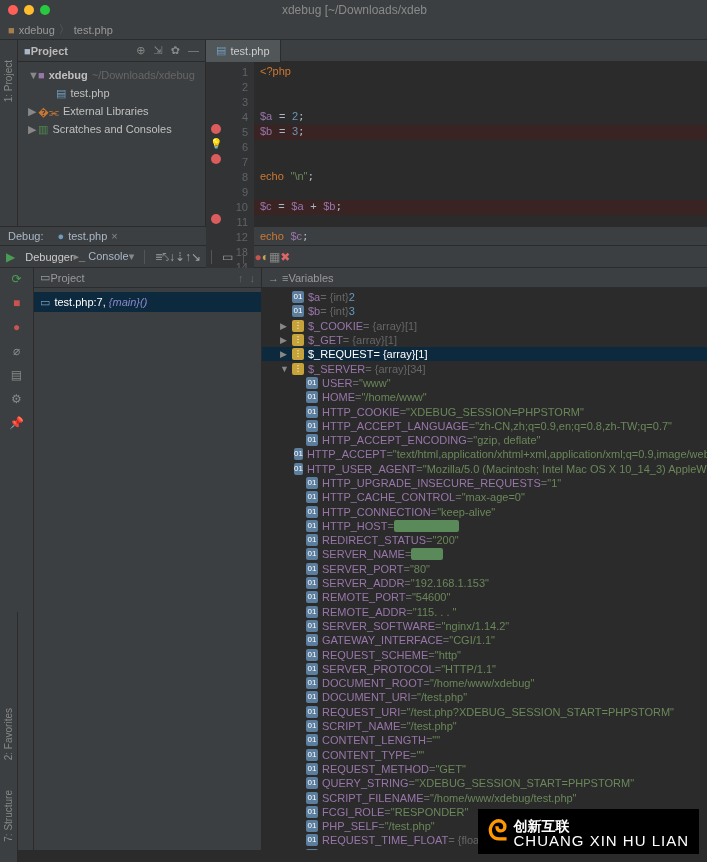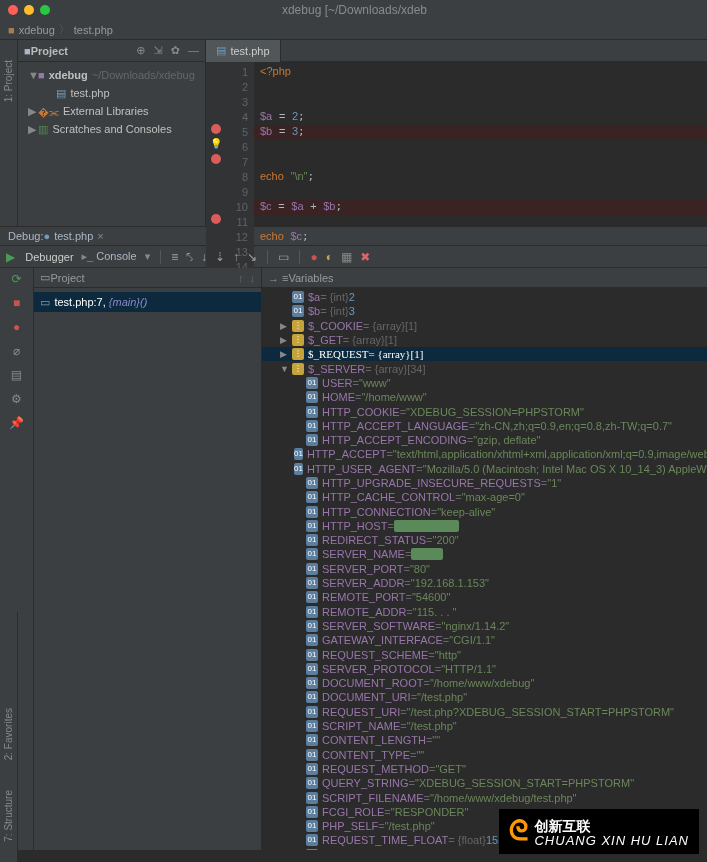--- a/index.html
+++ b/index.html
@@ -34,25 +34,25 @@
 .gutter { width: 26px; background: #313335; text-align: right; padding: 3px 6px 0 0; color: #606366; line-height: 15px; }
 .gline { height:15px; }
 .code-area { flex:1; padding-top:3px; }
 .cline { height:15px; padding-left:6px; white-space:pre; font-family: Menlo, Consolas, monospace; }
 .cline.hl { background:#214283; }
 .cline.bpline { background:#3a2323; }
 .kw { color:#cc7832; } .var { color:#9876aa; } .num{color:#6897bb;} .str{color:#6a8759;} .op{color:#a9b7c6;}
 .bp { width:10px;height:10px;border-radius:50%;background:#db5c5c;display:inline-block;margin:2px 0 0 5px;}
 .bulb { color:#ffcc00; font-size:10px;}
 .debug-head { height: 20px; background: #3c3f41; display: flex; align-items: center; padding: 0 8px; border-top:1px solid #2b2b2b; border-bottom:1px solid #2b2b2b;}
-.debug-head .lbl{ text-align:right;}
+.debug-head .lbl{ margin-right:14px;text-align:right;}
 .debug-tab { display:flex;align-items:center; gap:4px;}
 .debug-tab .close{color:#888;}
 .debug-toolbar { height: 22px; background:#3c3f41; display:flex; align-items:center; padding:0 6px; gap:10px; border-bottom:1px solid #2b2b2b;}
-.debug-toolbar .seg{ display:flex; gap:8px; align-items:center;}
+.debug-toolbar .seg{ display:flex; align-items:center;}
 .sep { width:1px; height:14px; background:#555;}
 .tb-icon { color:#a0a0a0; font-size:12px;}
 .play{color:#499c54;}
 .debug-body { display:flex; height: 582px;}
 .debug-left { width:34px; background:#3c3f41; display:flex; flex-direction:column; align-items:center; padding-top:4px; gap:10px; border-right:1px solid #2b2b2b;}
 .dl-icon{ width:14px;height:14px; font-size:12px; color:#888; text-align:center;}
 .frames-panel { width:228px; background:#3c3f41; border-right:1px solid #2b2b2b; display:flex; flex-direction:column;}
 .panel-head{ height:20px; display:flex; align-items:center; padding:0 6px; color:#999; border-bottom:1px solid #2b2b2b;}
 .panel-head .spacer{flex:1;}
 .frame-row{ height:20px; background:#0d293e; display:flex; align-items:center; padding:0 6px; margin-top:4px;}
@@ -60,25 +60,25 @@
 .vars-panel { flex:1; background:#2b2b2b; overflow:hidden;}
 .vars-panel .panel-head{background:#3c3f41;}
 .var-list{ padding:2px 0;}
 .vrow{ height:14.3px; display:flex; align-items:center; padding-left:6px; white-space:nowrap;}
 .vrow.sel{ background:#0d293e;}
 .vrow .arrow{ width:12px; color:#888; font-size:9px;}
 .vrow.i1{ padding-left:18px;} .vrow.i2{padding-left:32px;}
 .badge{ display:inline-block; width:12px;height:12px; background:#5b7e9e; color:#fff; font-size:8px; text-align:center; line-height:12px; border-radius:2px; margin-right:4px;}
 .badge.y{background:#c5a33a;}
 .vname{ color:#9876aa;} .vinfo{color:#666;} .vval{color:#6897bb;} .vstr{color:#6a8759;}
-.vrow.sel .vname,.vrow.sel .vinfo,.vrow.sel .vval{color:#fff;font-family:Liberation Serif, serif;}
+.vrow.sel .vname,.vrow.sel .vinfo,.vrow.sel .vval{color:#fff;}
 .redact{ background:#5a8a5a; color:transparent; border-radius:2px;}
 .logo { position:absolute; right:8px; bottom:8px; background:#000; color:#fff; padding:6px 10px; display:flex; align-items:center; gap:6px; font-size:13px;}
 .logo-c{ font-size:28px; font-weight:bold; color:#ff9800;}
-.logo-txt{ font-size:13px; line-height:10px; letter-spacing:1px;font-style:italic;}
+.logo-txt{ font-size:15px; line-height:10px; letter-spacing:1px;}
 </style>
 </head>
 <body>
 
 <div class="titlebar">
   <div class="traffic">
     <div class="dot dot-r"></div>
     <div class="dot dot-y"></div>
     <div class="dot dot-g"></div>
   </div>

